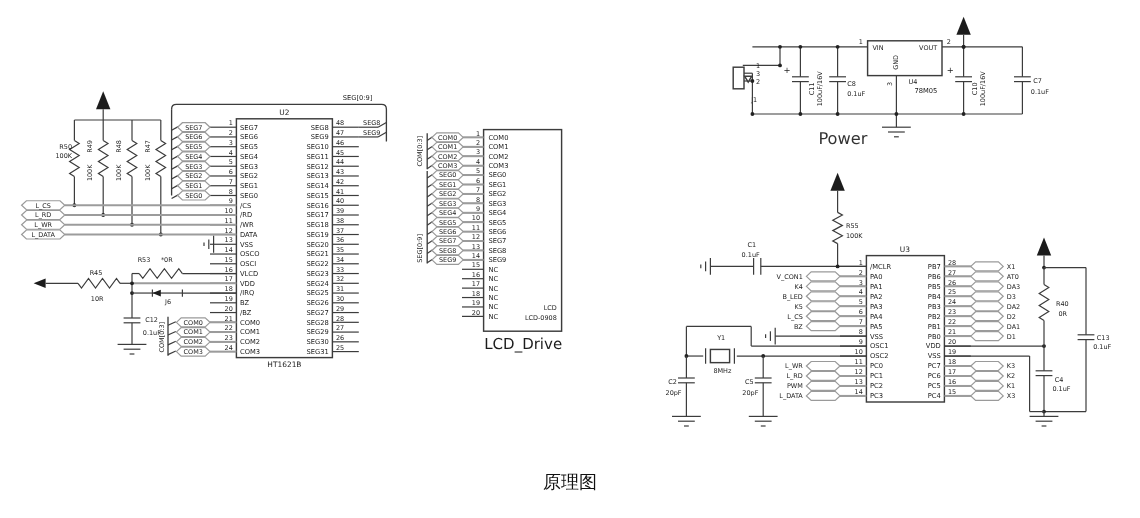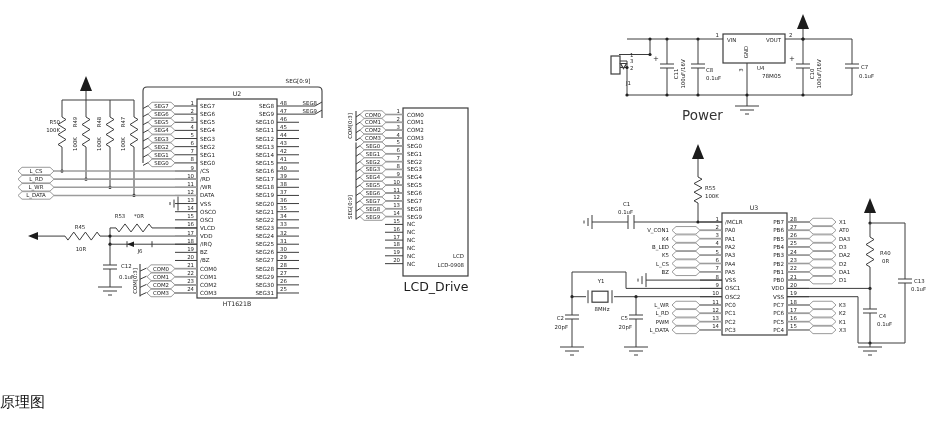--- a/index.html
+++ b/index.html
@@ -11,21 +11,21 @@
   .box{fill:#ffffff;stroke:#3c3c3c;stroke-width:1.2;}
   .flag{fill:#ffffff;stroke:#9a9a9a;stroke-width:1;}
   .dot{fill:#222;stroke:none;}
   .fil{fill:#1c1c1c;stroke:none;}
   .t5{font-size:5.4px;}
   .t55{font-size:5.6px;}
   .t6{font-size:6.2px;}
   .t7{font-size:7px;}
   .t13{font-size:13.5px;fill:#333;}
   .t12{font-size:12.5px;}
-  #title{position:absolute;left:0;top:393px;width:950px;
+  #title{position:absolute;left:0;top:393px;width:950px;text-align:center;
          font:15px "DejaVu Sans","Liberation Sans",sans-serif;color:#111;}
 </style>
 </head>
 <body>
 
 <div id="stage">
   <svg id="sch" width="950" height="432" viewBox="0 0 950 432">
       <text x="237" y="96" class="t6" text-anchor="middle">U2</text>
       <text x="237" y="306" class="t6" text-anchor="middle">HT1621B</text>
       <rect x="197" y="99" width="80" height="199" class="box"></rect>

